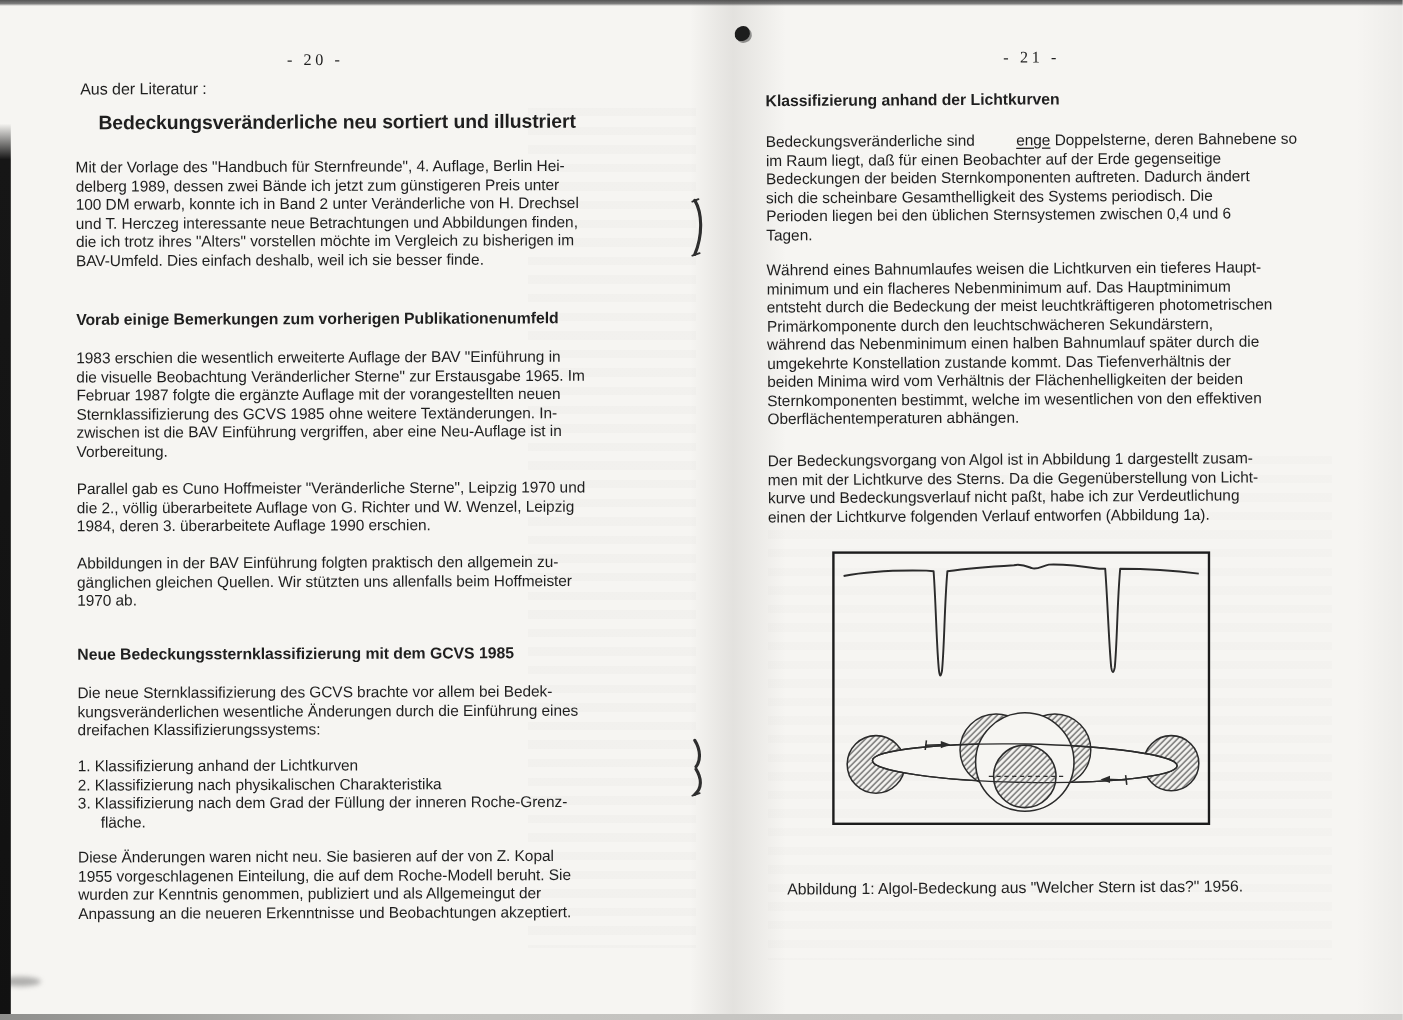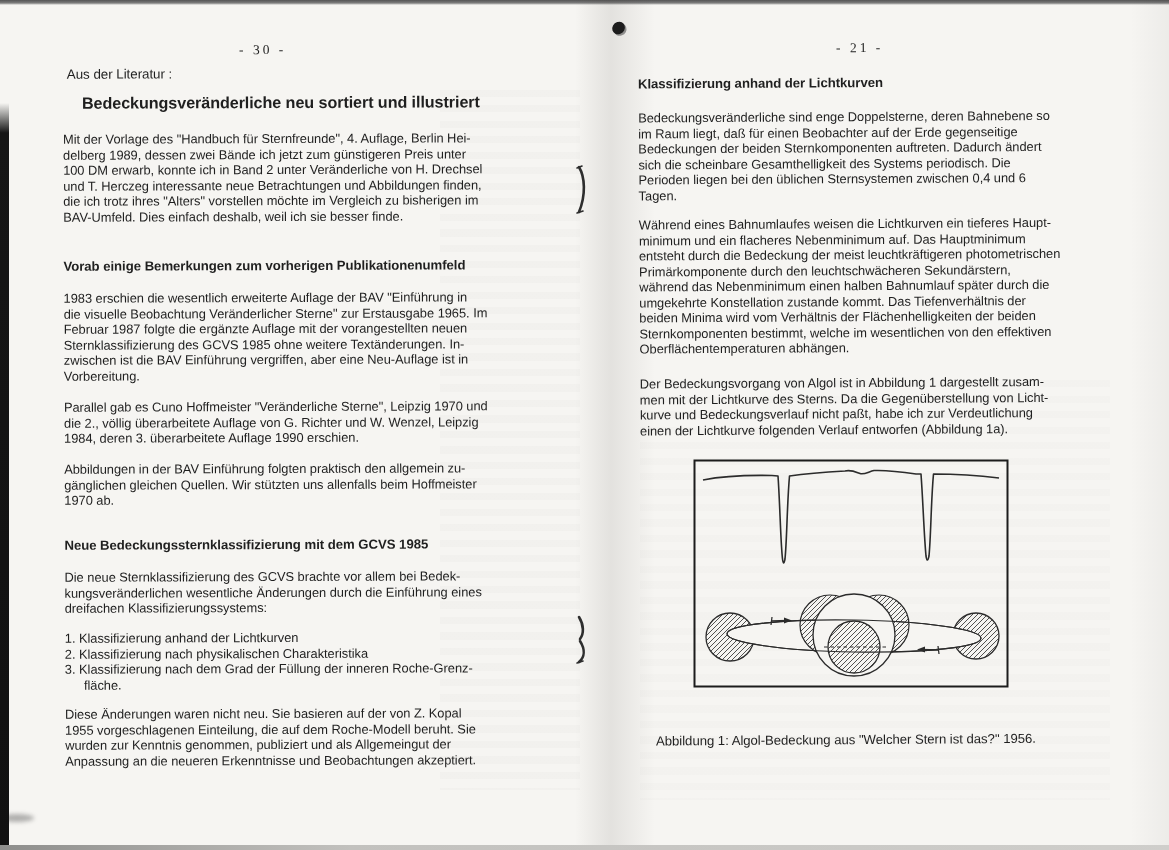--- a/index.html
+++ b/index.html
@@ -11,21 +11,21 @@
   }
   .page{position:absolute;top:0;height:850px;}
   #page-left{left:0;width:585px;transform:rotate(-0.2deg);}
   #page-right{left:585px;width:584px;transform:rotate(-0.35deg);}
   .blk{position:absolute;white-space:pre-line;font-size:12.9px;line-height:15.5px;letter-spacing:-0.05px;}
   .bold{font-weight:400;}
   .pgnum{font-size:13.5px;letter-spacing:3px;text-align:center;font-family:"Liberation Serif",serif;}
   .title{font-size:16.2px;font-weight:700;text-align:center;letter-spacing:-0.1px;}
   .hd{font-size:13.2px;font-weight:700;}
   .li{padding-left:19px;text-indent:-19px;}
-  .uline{text-underline-offset:2px;}
+  .uline{text-decoration:underline;text-underline-offset:2px;margin-left:31px;}
   .caption{font-size:13.2px;}
   
   .edge-top{position:absolute;left:0;top:0;width:1169px;height:5px;
     background:linear-gradient(180deg,#555 0%,#7d7d7d 60%,rgba(125,125,125,0) 100%);}
   .edge-left{position:absolute;left:0;top:103px;width:9px;height:747px;
     background:linear-gradient(180deg,rgba(20,20,20,0) 0%,#161616 4%,#111 100%);}
   .edge-bottom{position:absolute;left:0;bottom:0;width:1169px;height:5px;
     background:linear-gradient(90deg,#8e8e8c,#c2c1be 30%,#cfcecb);}
   .smudge-bl{position:absolute;left:0;top:814px;width:34px;height:8px;border-radius:50%;
     background:rgba(90,90,90,.45);filter:blur(2px);}
@@ -44,21 +44,21 @@
 </head>
 <body>
 
 <div class="edge-top"></div>
 <div class="gutter"></div>
 <div class="right-shade"></div>
 <div class="bleed" style="left:440px;top:90px;width:140px;height:700px;"></div>
 <div class="bleed" style="left:640px;top:380px;width:470px;height:420px;opacity:.35;"></div>
 
 <div class="page" id="page-left">
-  <div class="blk pgnum" style="left:64px;top:42px;width:400px;">- 30 -</div>
+  <div class="blk pgnum" style="left:64px;top:42px;width:400px;">- 20 -</div>
   <div class="blk bold" style="left:68px;top:66px;font-size:13.4px;">Aus der Literatur :</div>
   <div class="blk title" style="left:58px;top:95px;width:448px;">Bedeckungsveränderliche neu sortiert und illustriert</div>
   <div class="blk" style="left:64px;top:131px;width:505px;">Mit der Vorlage des "Handbuch für Sternfreunde", 4. Auflage, Berlin Hei-
 delberg 1989, dessen zwei Bände ich jetzt zum günstigeren Preis unter
 100 DM erwarb, konnte ich in Band 2 unter Veränderliche von H. Drechsel
 und T. Herczeg interessante neue Betrachtungen und Abbildungen finden,
 die ich trotz ihres "Alters" vorstellen möchte im Vergleich zu bisherigen im
 BAV-Umfeld. Dies einfach deshalb, weil ich sie besser finde.</div>
 
   <div class="blk hd" style="left:64px;top:258px;width:505px;">Vorab einige Bemerkungen zum vorherigen Publikationenumfeld</div>

